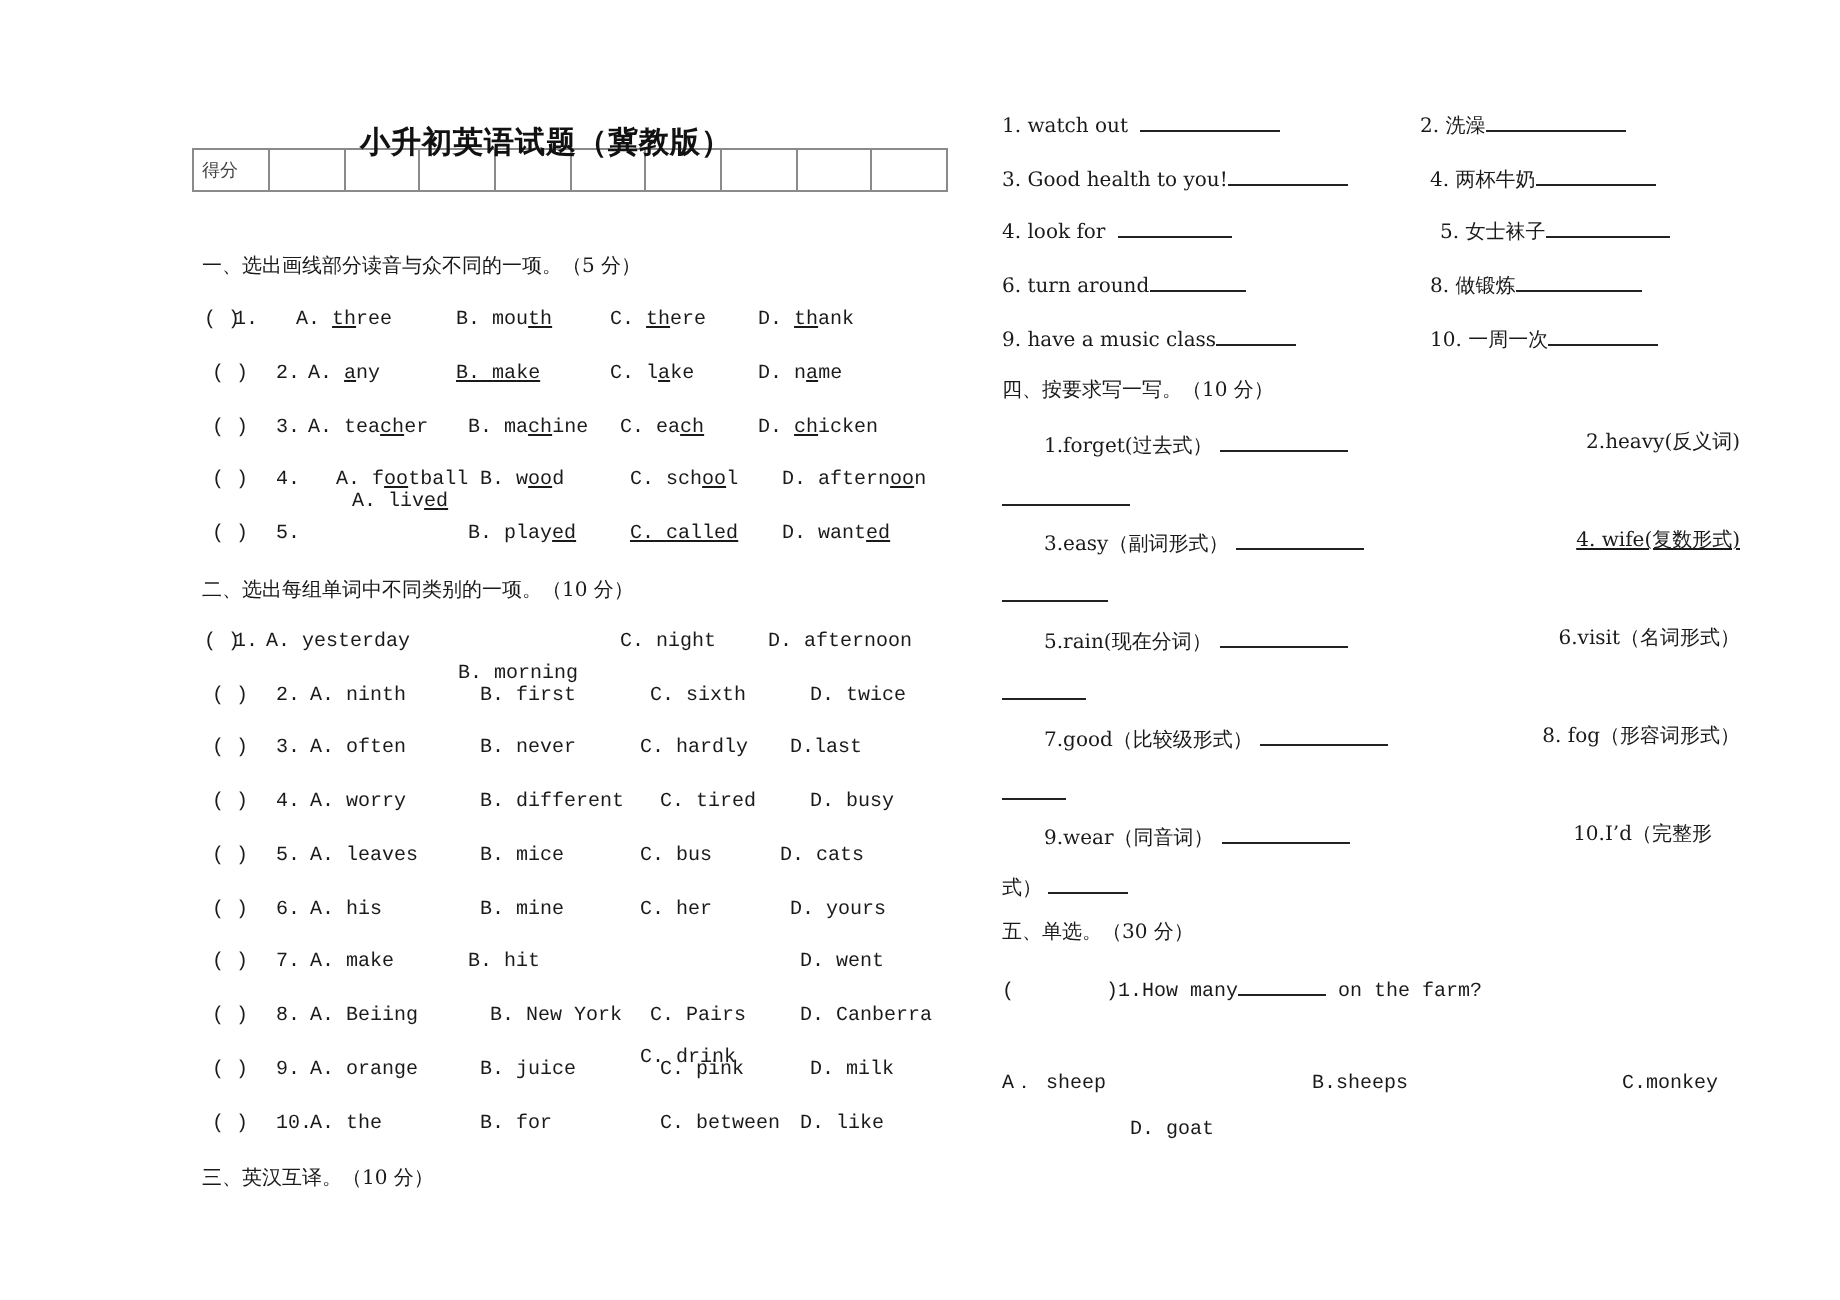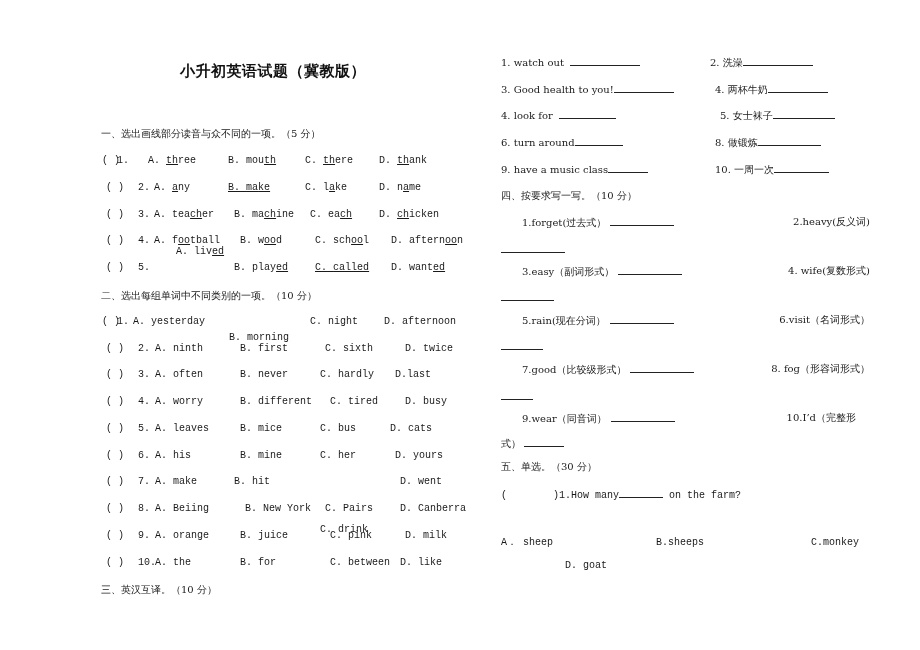--- a/index.html
+++ b/index.html
@@ -18,20 +18,32 @@
   u { text-decoration: underline; text-underline-offset: 1px; }
   .blank { display: inline-block; border-bottom: 1px solid #222; height: 9px; vertical-align: baseline; }
 </style>
 </head>
 <body>
 
 <div class="abs title cn" style="left:180px; top:62px;">小升初英语试题（冀教版）</div>
 
 <table class="score">
   <tbody>
+  <tr>
+    <td class="first">得分</td>
+    <td></td>
+    <td></td>
+    <td></td>
+    <td></td>
+    <td></td>
+    <td></td>
+    <td></td>
+    <td></td>
+    <td></td>
+  </tr>
 </tbody>
   </table>
 
 <div class="abs t cn" style="left:101px; top:128px;">一、选出画线部分读音与众不同的一项。（5 分）</div>
 <div id="sec1">
     <div>
       <div class="abs t" style="left: 102px; top: 155px;">(   )</div>
       <div class="abs t" style="left: 117px; top: 155px;">1.</div>
       <div class="abs t" style="left: 148px; top: 155px;"><span>A.</span> <span></span><u>th</u><span>ree</span></div>
       <div class="abs t" style="left: 228px; top: 155px;"><span>B.</span> <span>mou</span><u>th</u><span></span></div>
@@ -50,21 +62,21 @@
       <div class="abs t" style="left: 106px; top: 209px;">(   )</div>
       <div class="abs t" style="left: 138px; top: 209px;">3.</div>
       <div class="abs t" style="left: 154px; top: 209px;"><span>A.</span> <span>tea</span><u>ch</u><span>er</span></div>
       <div class="abs t" style="left: 234px; top: 209px;"><span>B.</span> <span>ma</span><u>ch</u><span>ine</span></div>
       <div class="abs t" style="left: 310px; top: 209px;"><span>C.</span> <span>ea</span><u>ch</u><span></span></div>
       <div class="abs t" style="left: 379px; top: 209px;"><span>D.</span> <span></span><u>ch</u><span>icken</span></div>
     </div>
     <div>
       <div class="abs t" style="left: 106px; top: 235px;">(   )</div>
       <div class="abs t" style="left: 138px; top: 235px;">4.</div>
-      <div class="abs t" style="left: 154px; top: 235px; text-align: right;"><span>A.</span> <span>f</span><u>oo</u><span>tball</span></div>
+      <div class="abs t" style="left: 168px; top: 235px; text-align: right;"><span>A.</span> <span>f</span><u>oo</u><span>tball</span></div>
       <div class="abs t" style="left: 240px; top: 235px;"><span>B.</span> <span>w</span><u>oo</u><span>d</span></div>
       <div class="abs t" style="left: 315px; top: 235px;"><span>C.</span> <span>sch</span><u>oo</u><span>l</span></div>
       <div class="abs t" style="left: 391px; top: 235px;"><span>D.</span> <span>aftern</span><u>oo</u><span>n</span></div>
     </div>
     <div>
       <div class="abs t" style="left: 106px; top: 262px;">(   )</div>
       <div class="abs t" style="left: 138px; top: 262px;">5.</div>
       <div class="abs t" style="left: 154px; top: 246px; margin-left: 22px;"><span>A.</span> <span>liv</span><u>ed</u><span></span></div>
       <div class="abs t" style="left: 234px; top: 262px;"><span>B.</span> <span>play</span><u>ed</u><span></span></div>
       <div class="abs t" style="left: 315px; top: 262px; text-decoration: underline;"><span>C.</span> <span>call</span><u>ed</u><span></span></div>
@@ -170,21 +182,21 @@
     <div class="abs t cn" style="left: 501px; top: 163px;"><span>9. have a music class</span><span class="blank" style="width:40px;margin-left:0px"></span></div>
     <div class="abs t cn" style="left: 715px; top: 163px;"><span>10. 一周一次</span><span class="blank" style="width:55px"></span></div>
   </div>
 
 <div class="abs t cn" style="left:501px; top:190px;">四、按要求写一写。（10 分）</div>
 <div id="sec4">
     <div class="abs t cn" style="left: 522px; top: 216px;"><span>1.forget(过去式）</span><span class="blank" style="width:64px;margin-left:4px"></span></div>
     <div class="abs t cn" style="right: 50px; top: 216px;">2.heavy(反义词)</div>
     <div class="abs t cn" style="left: 501px; top: 243px;"><span class="blank" style="width:64px"></span></div>
     <div class="abs t cn" style="left: 522px; top: 265px;"><span>3.easy（副词形式）</span><span class="blank" style="width:64px;margin-left:4px"></span></div>
-    <div class="abs t cn" style="right: 50px; top: 265px;">4. wife(复数形式)</div>
+    <div class="abs t cn" style="right: 50px; top: 265px; text-decoration: underline;">4. wife(复数形式)</div>
     <div class="abs t cn" style="left: 501px; top: 291px;"><span class="blank" style="width:53px"></span></div>
     <div class="abs t cn" style="left: 522px; top: 314px;"><span>5.rain(现在分词）</span><span class="blank" style="width:64px;margin-left:4px"></span></div>
     <div class="abs t cn" style="right: 50px; top: 314px;">6.visit（名词形式）</div>
     <div class="abs t cn" style="left: 501px; top: 340px;"><span class="blank" style="width:42px"></span></div>
     <div class="abs t cn" style="left: 522px; top: 363px;"><span>7.good（比较级形式）</span><span class="blank" style="width:64px;margin-left:4px"></span></div>
     <div class="abs t cn" style="right: 50px; top: 363px;">8. fog（形容词形式）</div>
     <div class="abs t cn" style="left: 501px; top: 390px;"><span class="blank" style="width:32px"></span></div>
     <div class="abs t cn" style="left: 522px; top: 412px;"><span>9.wear（同音词）</span><span class="blank" style="width:64px;margin-left:4px"></span></div>
     <div class="abs t cn" style="right: 64px; top: 412px;">10.I’d（完整形</div>
     <div class="abs t cn" style="left: 501px; top: 437px;"><span>式）</span> <span class="blank" style="width:40px"></span></div>

